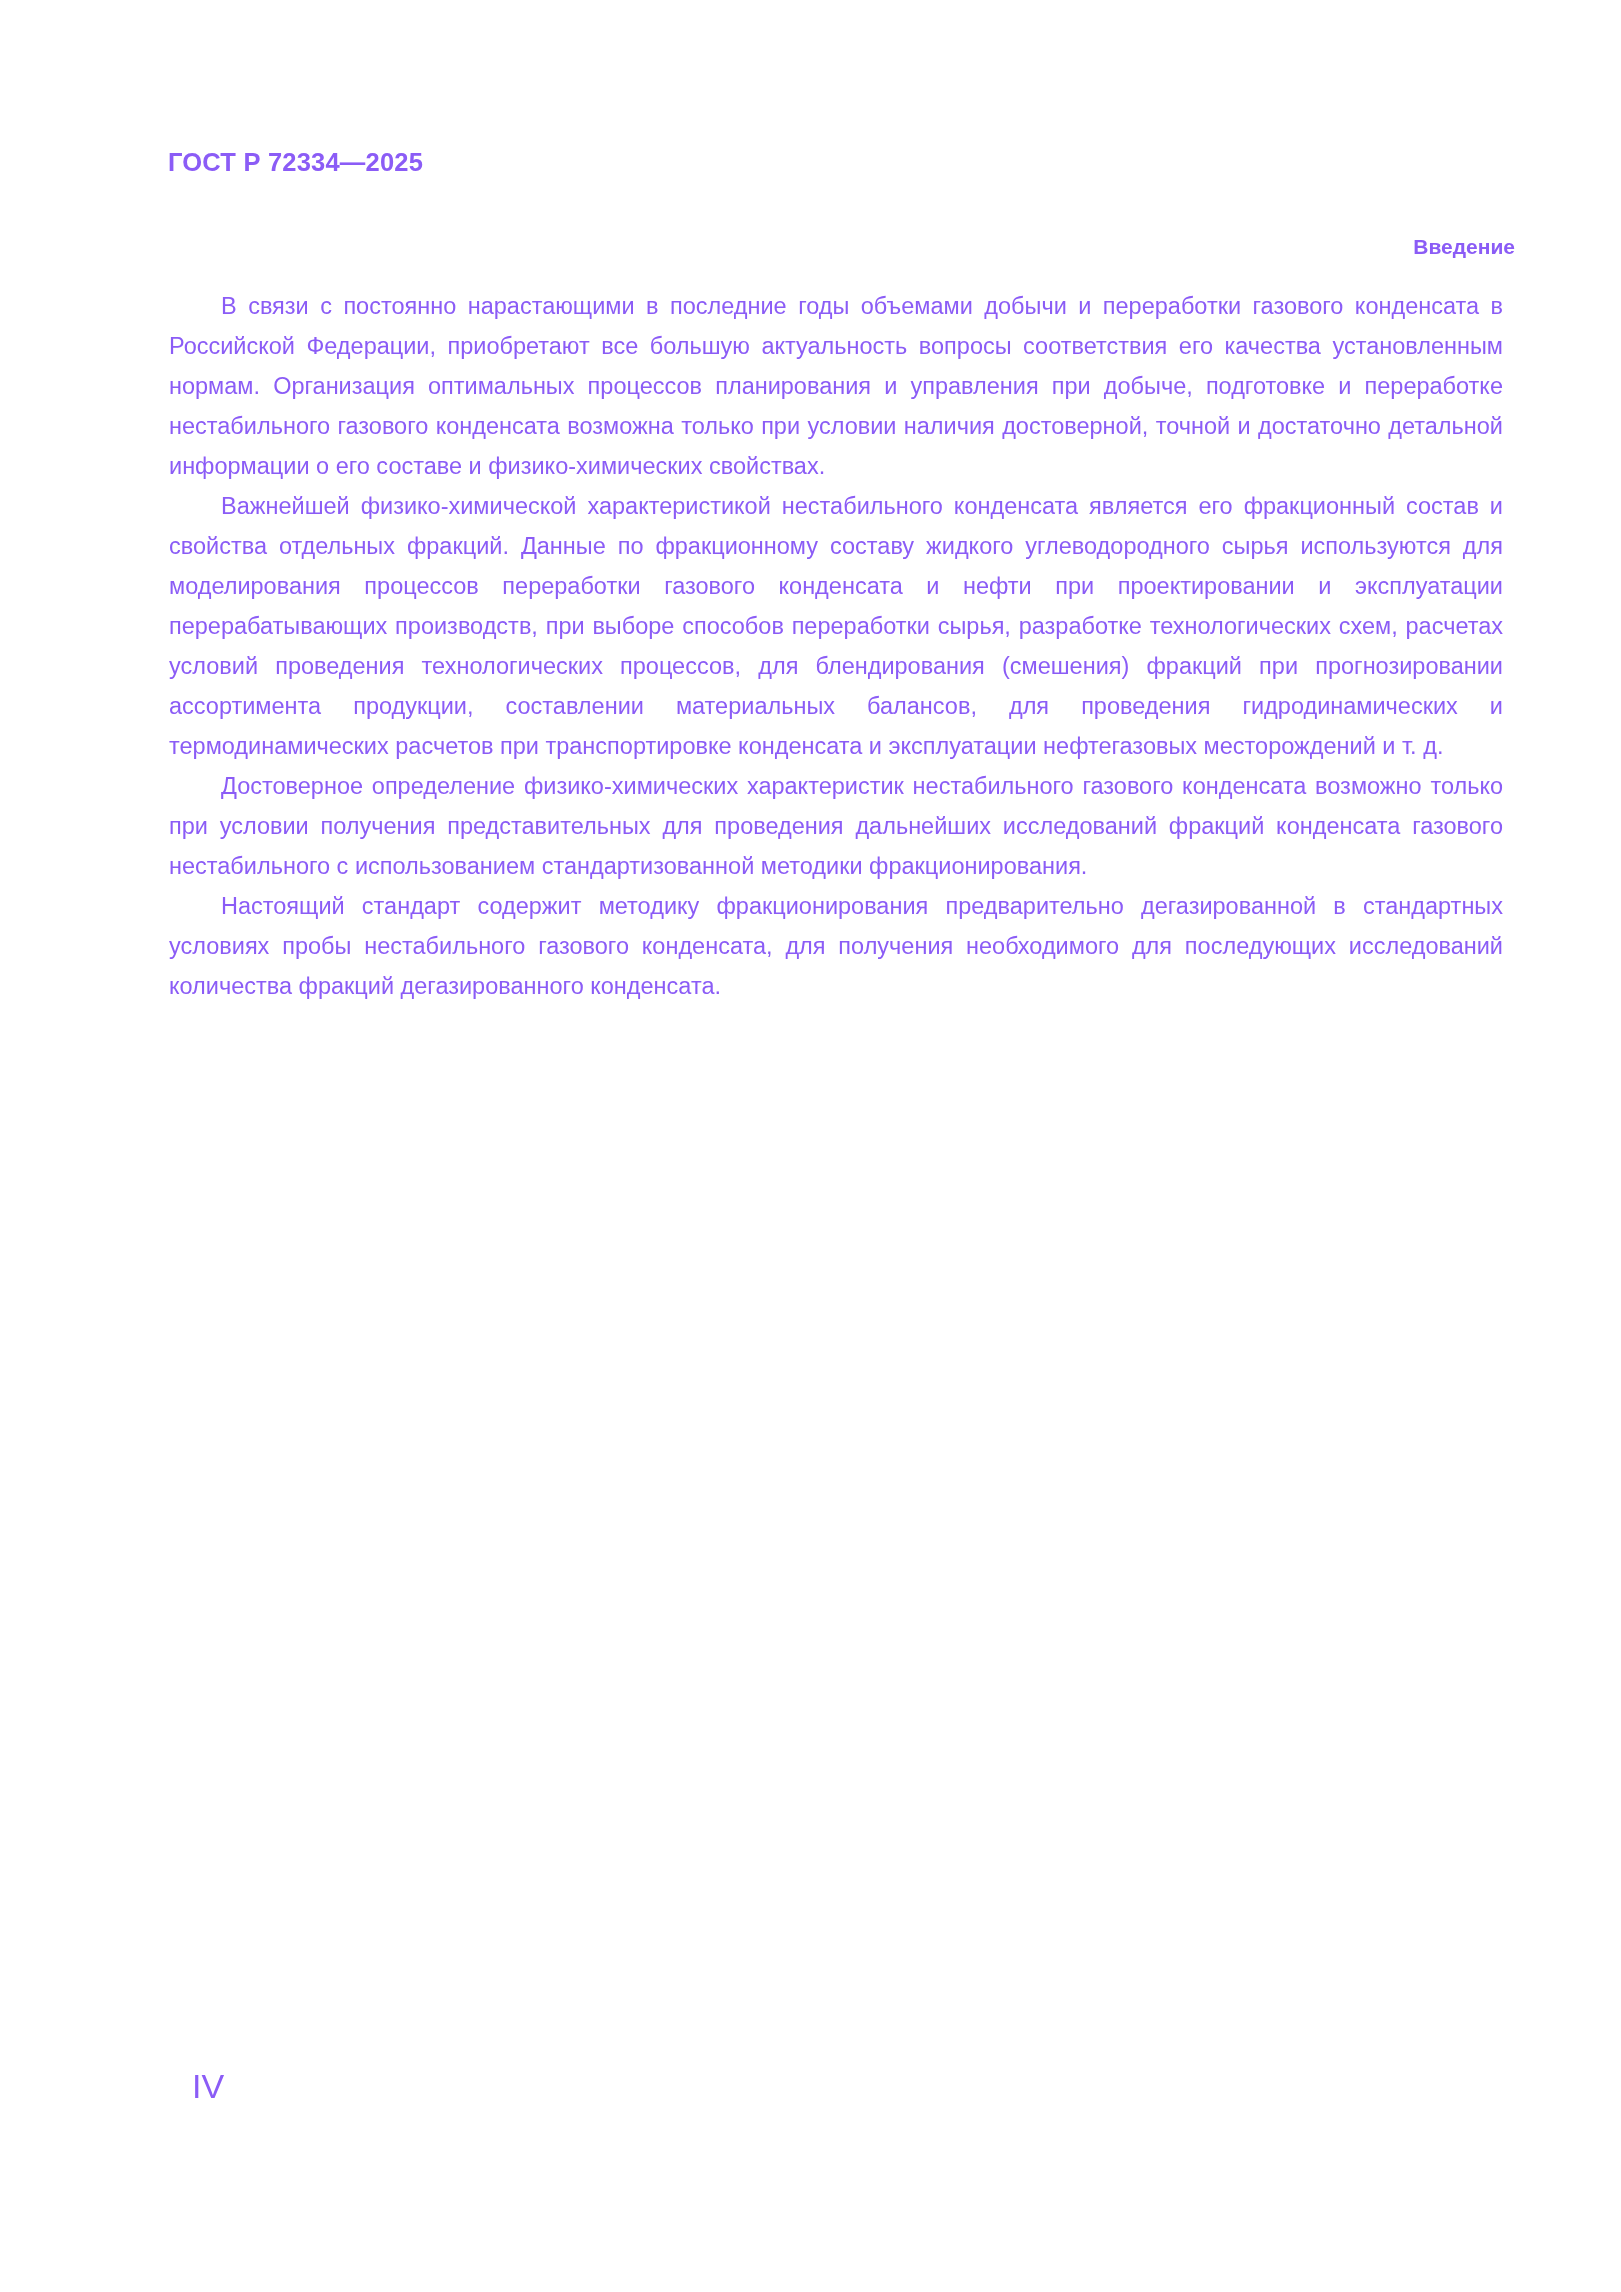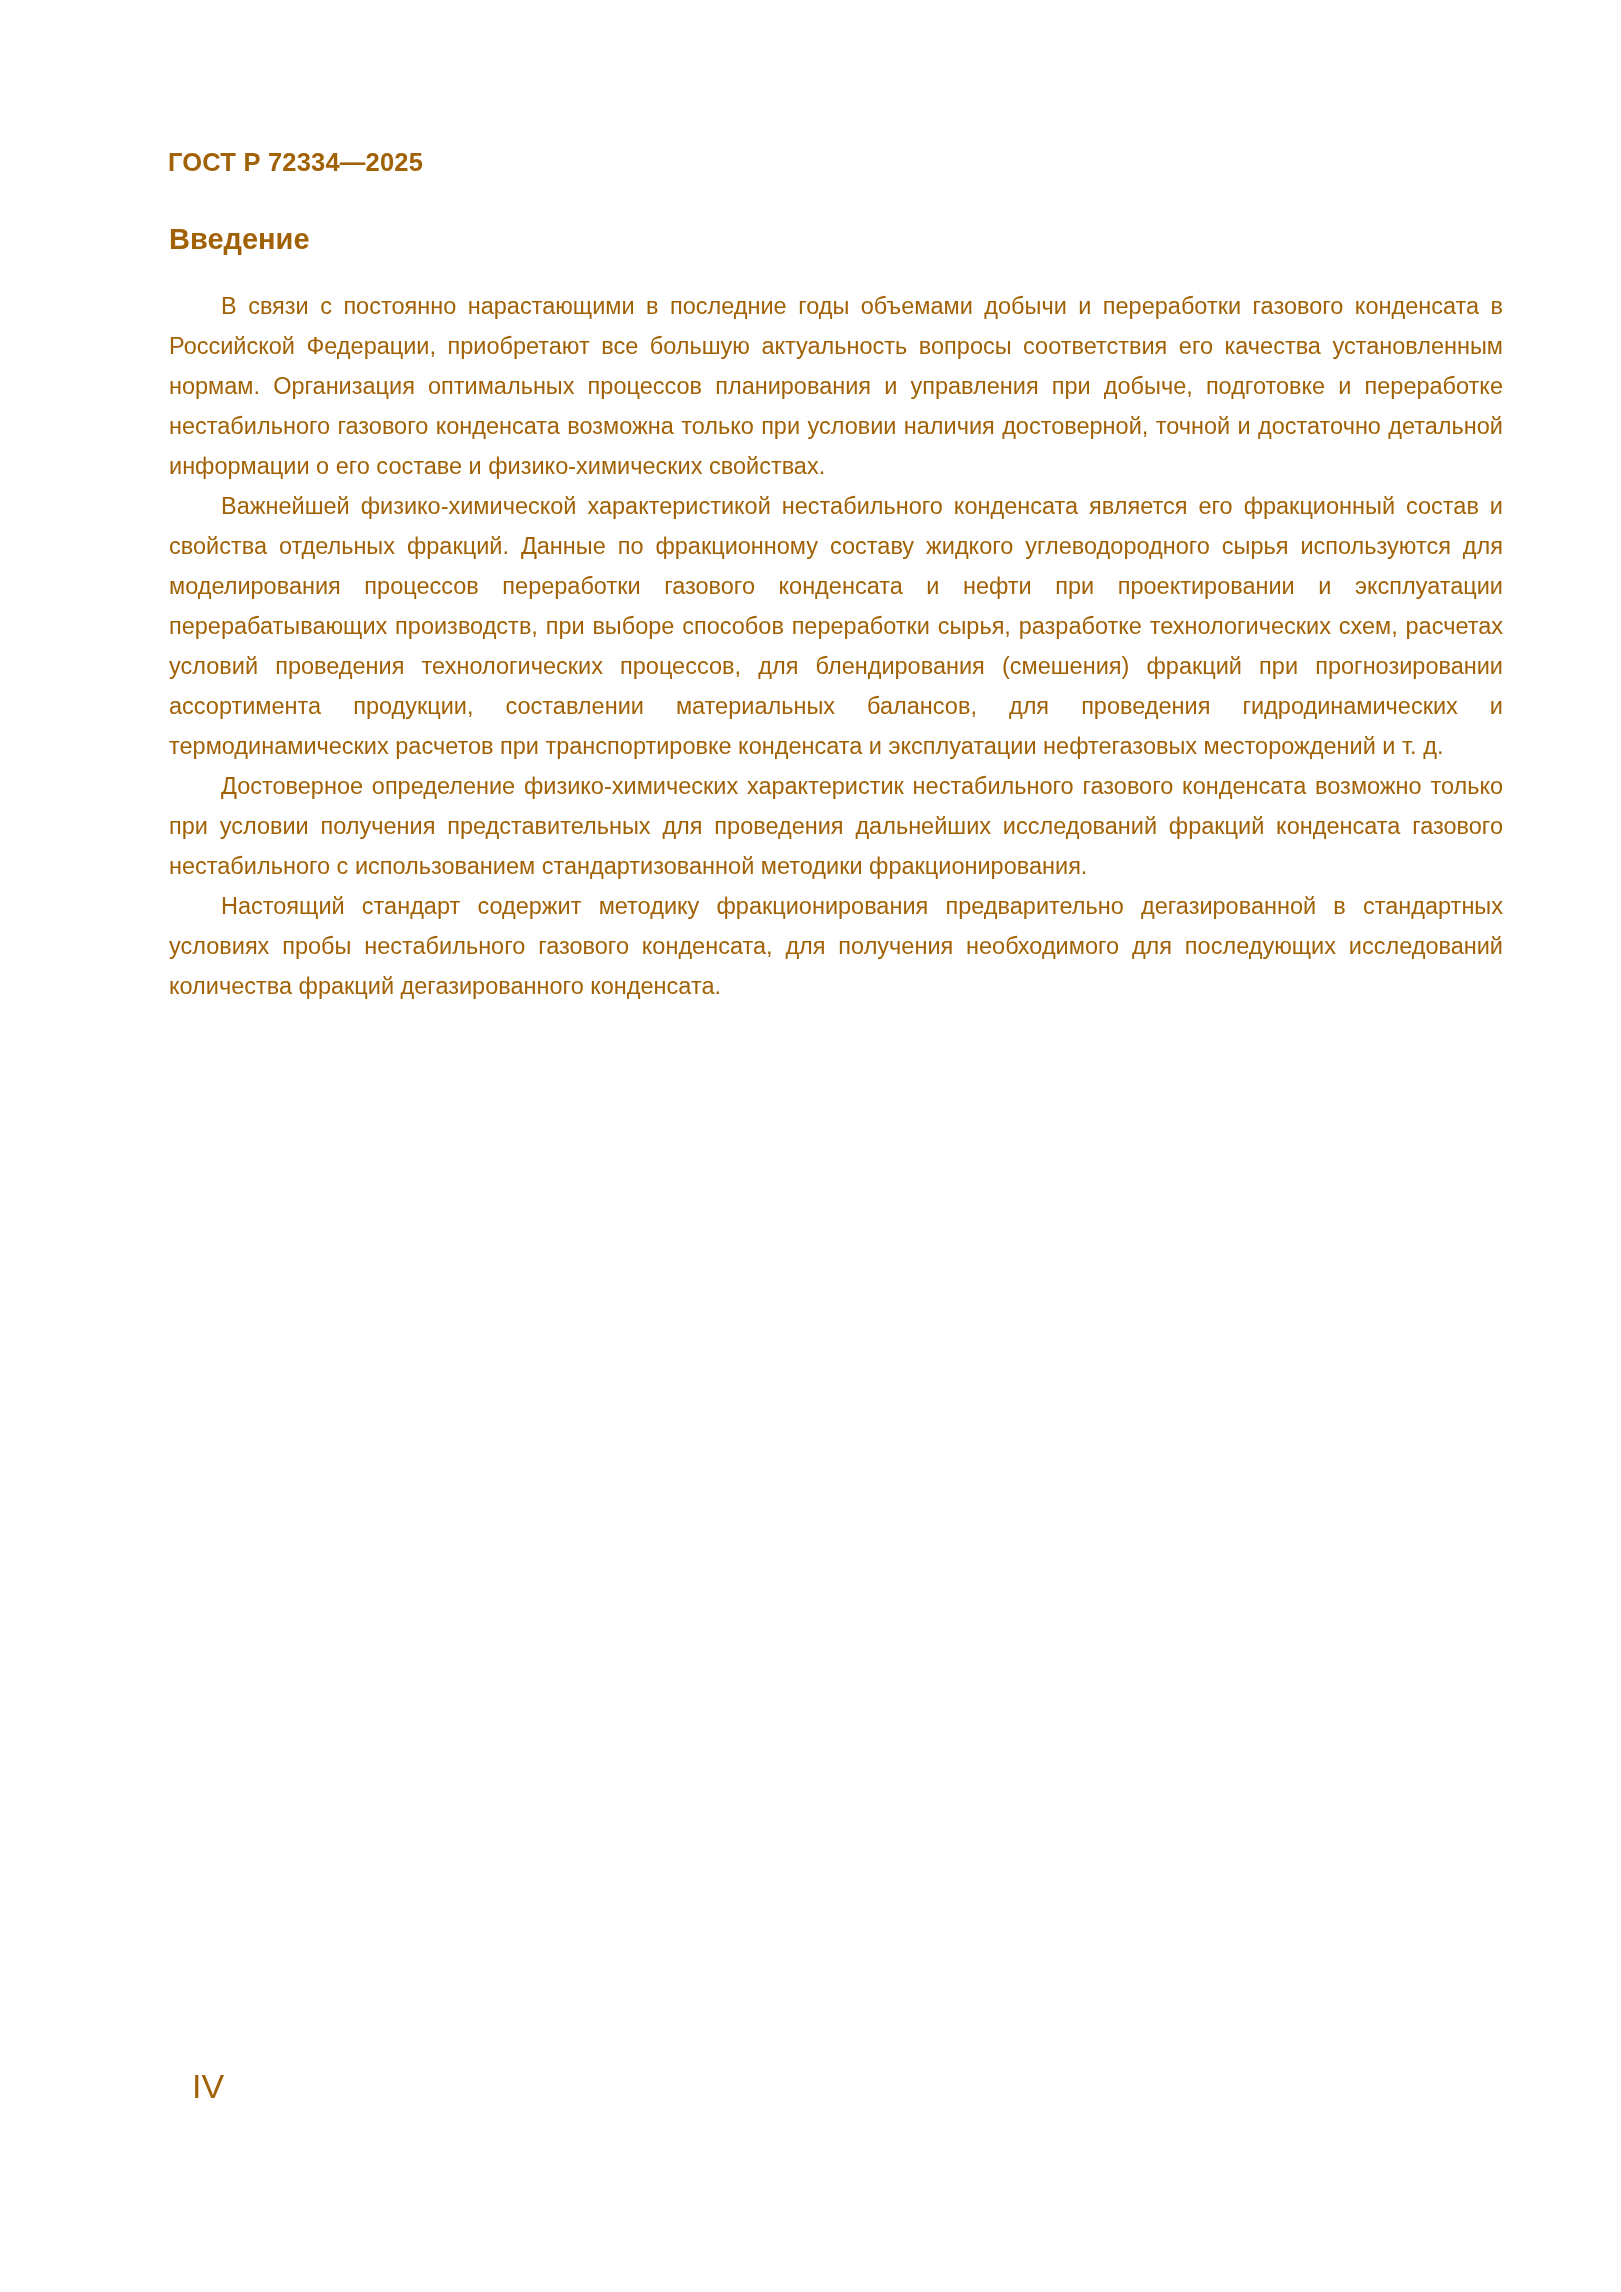--- a/index.html
+++ b/index.html
@@ -6,41 +6,41 @@
     margin: 0;
     padding: 0;
     background: #ffffff;
   }
   .page {
     position: relative;
     width: 1621px;
     height: 2293px;
     background: #ffffff;
     font-family: "Liberation Sans", "DejaVu Sans", sans-serif;
-    color: #a16207;
+    color: #8b5cf6;
     overflow: hidden;
   }
   .doc-header {
     position: absolute;
     top: 148px;
     left: 168px;
     font-size: 25.5px;
     font-weight: bold;
     letter-spacing: 0.2px;
     white-space: nowrap;
   }
   .section-title {
     position: absolute;
     top: 223px;
     left: 169px;
     width: 1334px;
-    margin: 0;
-    font-size: 29px;
+    margin: 12px;
+    font-size: 21px;
     font-weight: bold;
-    text-align: left;
+    text-align: right;
   }
   .body-text {
     position: absolute;
     top: 286px;
     left: 169px;
     width: 1334px;
     font-size: 23.5px;
     line-height: 40px;
     text-align: justify;
   }

